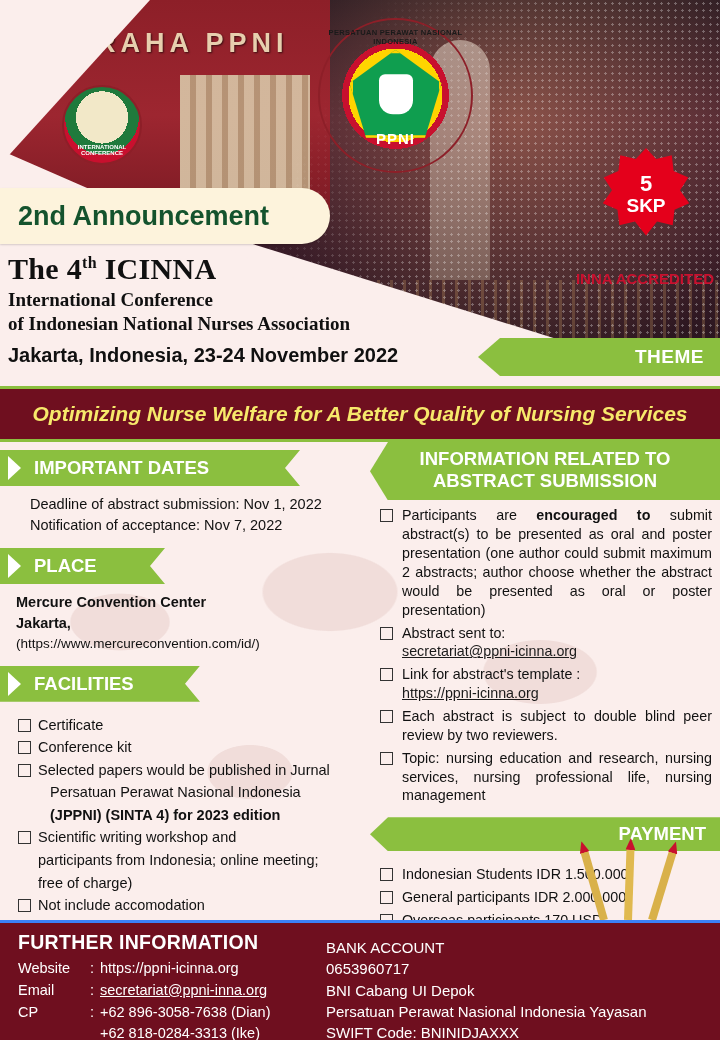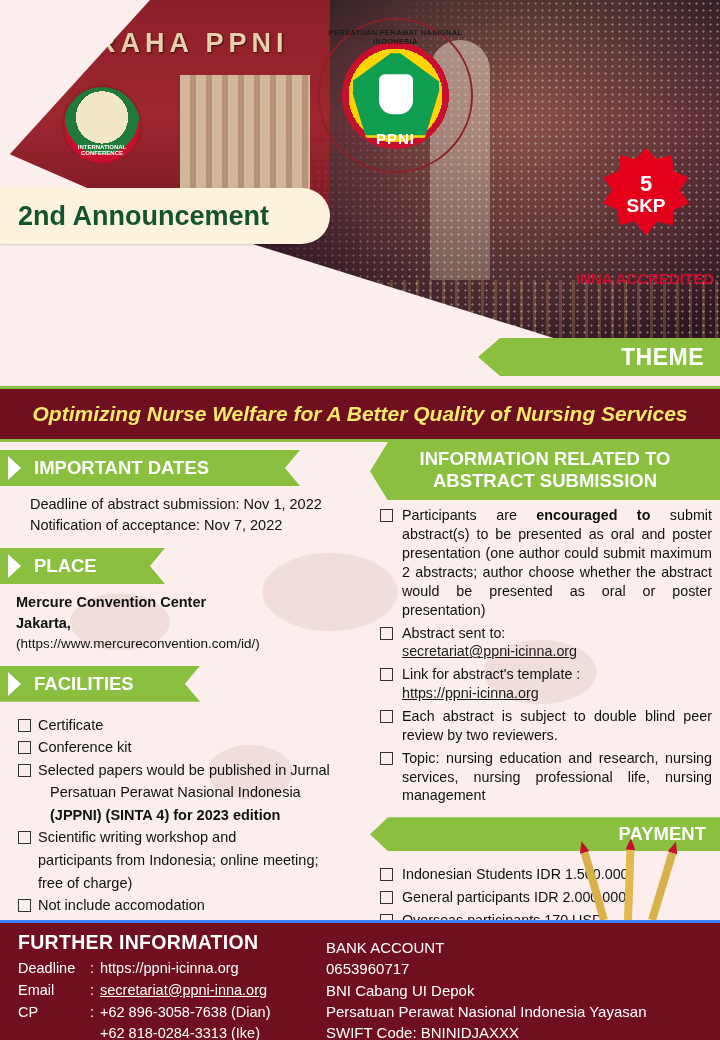--- a/index.html
+++ b/index.html
@@ -137,21 +137,21 @@
   .t2{ font-family:"Liberation Serif", serif; font-size:19px; font-weight:bold; line-height:1.25; margin-top:2px;}
   .t3{ font-size:20px; font-weight:bold; margin-top:8px; }
 
   
   .theme-ribbon{
     position:absolute; left:478px; top:338px; width:242px; height:38px;
     background:#8bbf3f;
     clip-path:polygon(22px 0,242px 0,242px 38px,22px 38px,0 19px);
     display:flex; align-items:center; justify-content:flex-end; padding-right:16px;
   }
-  .theme-ribbon span{ color:#fff; font-size:23px; font-weight:bold; letter-spacing:.5px;}
+  .theme-ribbon span{ color:#fff; font-size:19px; font-weight:bold; letter-spacing:.5px;}
   .theme-bar{
     position:absolute; left:0; top:386px; width:720px; height:56px;
     background:#6f0f1f;
     display:flex; align-items:center; justify-content:center;
     border-top:3px solid #8bbf3f; border-bottom:3px solid #8bbf3f;
   }
   .theme-bar span{
     color:#f7e96b; font-size:21px; font-weight:bold; font-style:italic; text-align:center;
   }
 
@@ -281,20 +281,28 @@
   <div class="skp">
     <div class="n">5</div>
     <div class="u">SKP</div>
   </div>
   <div class="inna-acc">INNA ACCREDITED</div>
 
   <div class="announce">
     <span>2nd Announcement</span>
   </div>
 
+  <div class="title-block">
+    <div class="t1"><span>The 4</span><sup>th</sup><span> ICINNA</span></div>
+    <div class="t2">
+      <div>International Conference</div>
+      <div>of Indonesian National Nurses Association</div>
+    </div>
+    <div class="t3">Jakarta, Indonesia, 23-24 November 2022</div>
+  </div>
 
   <div class="theme-ribbon">
     <span>THEME</span>
   </div>
   <div class="theme-bar">
     <span>Optimizing Nurse Welfare for A Better Quality of Nursing Services</span>
   </div>
 
   <div class="body-area">
     <div class="map"></div>
@@ -376,21 +384,21 @@
       <div class="pencil p1"></div>
       <div class="pencil p2"></div>
       <div class="pencil p3"></div>
     </div>
   </div>
 
   <div class="footer">
     <div class="foot-left">
       <h3>FURTHER  INFORMATION</h3>
       <div class="frow">
-        <div class="k">Deadline</div>
+        <div class="k">Website</div>
         <div class="s">:</div>
         <div class="v">https://ppni-icinna.org</div>
       </div>
       <div class="frow">
         <div class="k">Email</div>
         <div class="s">:</div>
         <div class="v"><u>secretariat@ppni-inna.org</u></div>
       </div>
       <div class="frow">
         <div class="k">CP</div>

